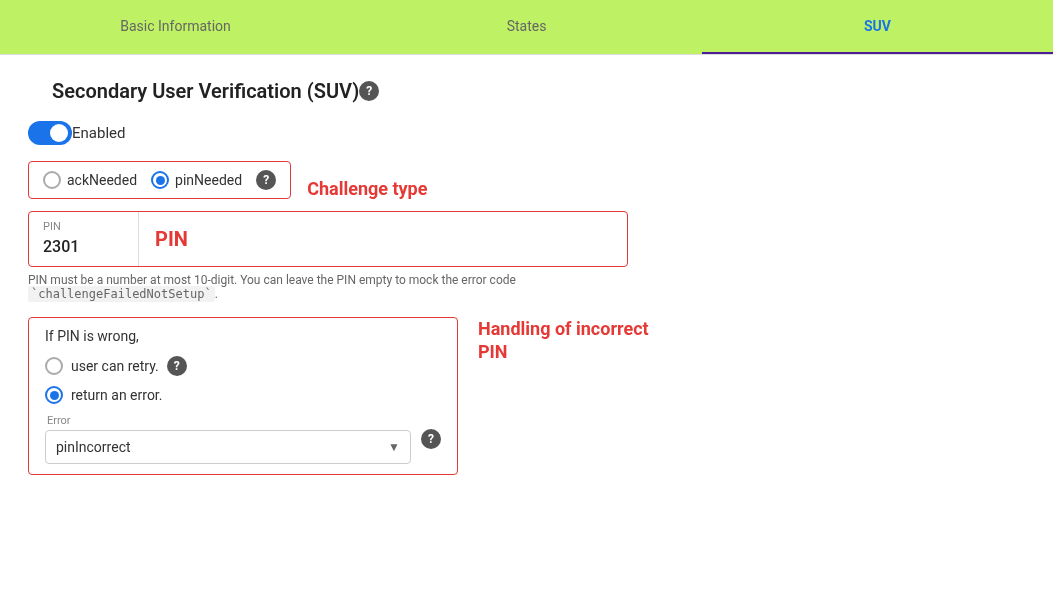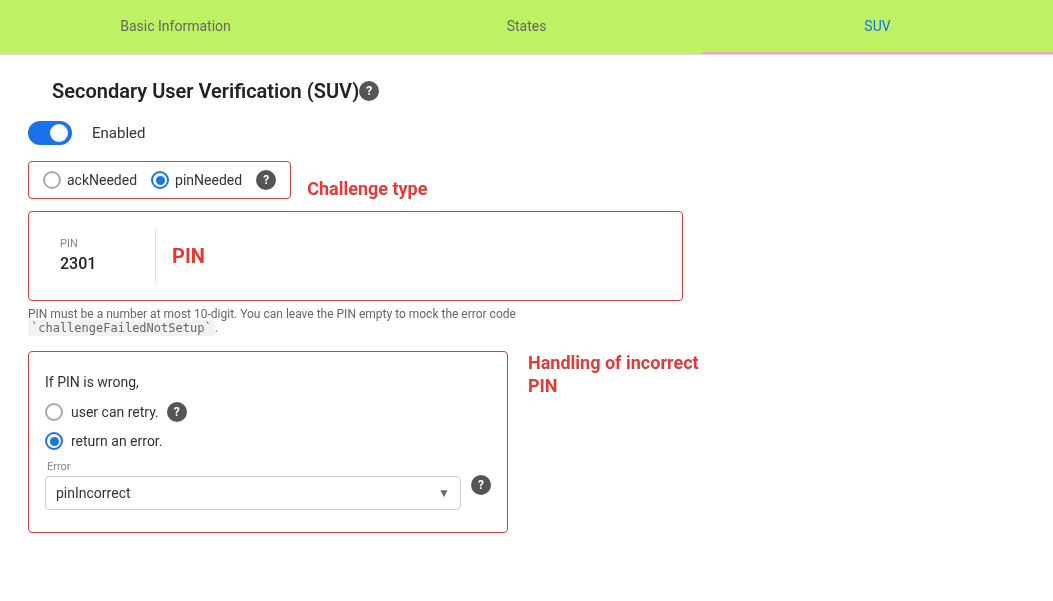--- a/index.html
+++ b/index.html
@@ -22,22 +22,22 @@
       text-align: center;
       padding: 18px 10px;
       font-size: 14px;
       color: #666;
       cursor: pointer;
       border-bottom: 2px solid transparent;
       position: relative;
     }
     .tab.active {
       color: #1a73e8;
-      border-bottom: 2px solid #fca5a5;
-      font-weight: 400;
+      border-bottom: 2px solid #4c1d95;
+      font-weight: 700;
     }
 
     
     .content {
       padding: 24px 28px;
     }
 
     .page-title {
       font-size: 20px;
       font-weight: 600;
@@ -59,21 +59,21 @@
       color: #fff;
       font-size: 12px;
       font-weight: bold;
       cursor: pointer;
     }
 
     
     .toggle-row {
       display: flex;
       align-items: center;
-      gap: 20px;
+      gap: 0;
       margin-bottom: 16px;
     }
     .toggle-switch {
       position: relative;
       width: 44px;
       height: 24px;
     }
     .toggle-switch input { opacity: 0; width: 0; height: 0; }
     .toggle-slider {
       position: absolute;
@@ -146,23 +146,23 @@
     .challenge-label {
       font-size: 18px;
       font-weight: 700;
       color: #e53935;
     }
 
     
     .pin-box {
       border: 1.5px solid #e53935;
       border-radius: 4px;
-      padding: 17px;
+      padding: 0;
       margin-bottom: 6px;
-      width: 655px;
+      width: 600px;
       background: #fff;
     }
     .pin-inner {
       display: flex;
       align-items: stretch;
     }
     .pin-left {
       padding: 8px 14px 10px 14px;
       min-width: 110px;
       border-right: 1px solid #ddd;
@@ -203,22 +203,22 @@
 
     
     .handling-row {
       display: flex;
       align-items: flex-start;
       gap: 20px;
     }
     .handling-box {
       border: 1.5px solid #e53935;
       border-radius: 4px;
-      padding: 22px 16px;
-      width: 480px;
+      padding: 10px 16px;
+      width: 430px;
     }
     .handling-title {
       font-size: 14px;
       color: #333;
       margin-bottom: 12px;
     }
     .radio-row {
       display: flex;
       align-items: center;
       gap: 8px;

